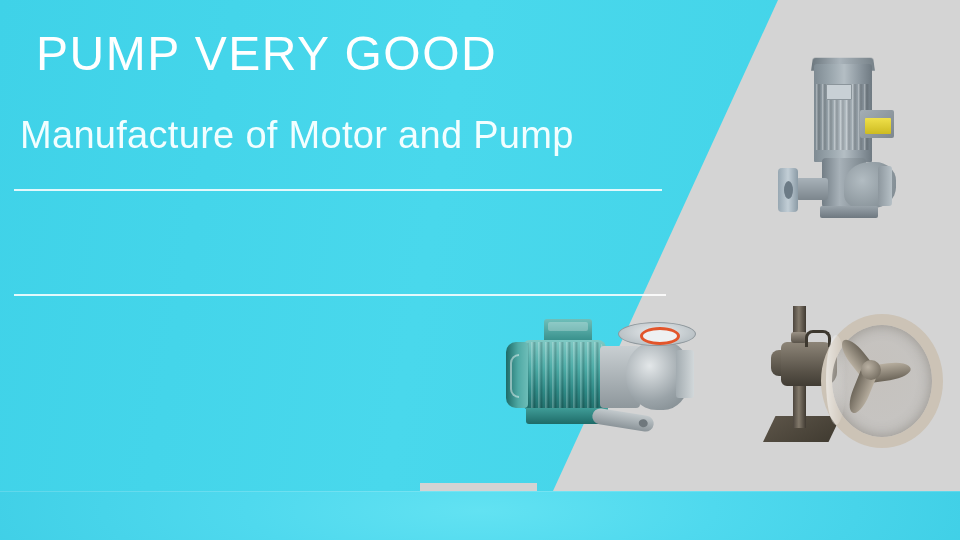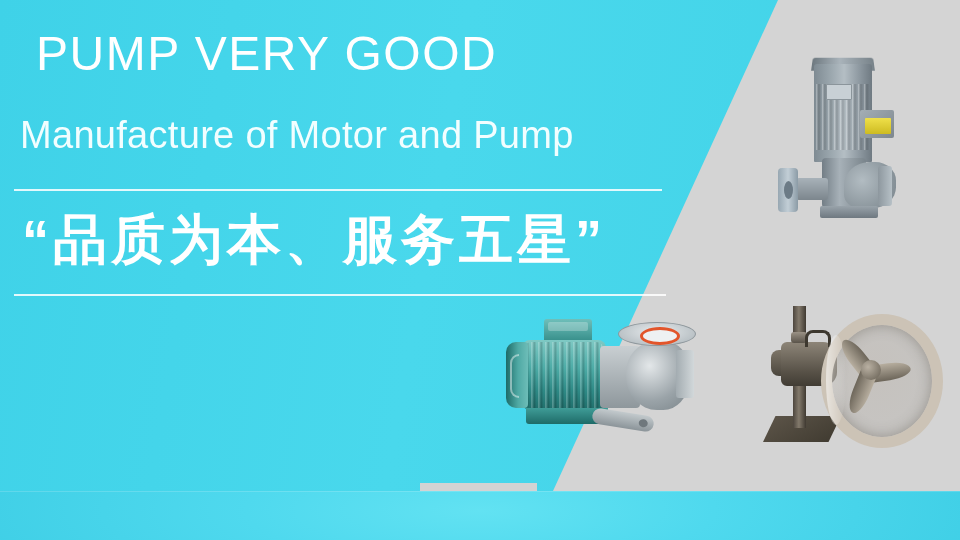--- a/index.html
+++ b/index.html
@@ -264,21 +264,20 @@
 <body>
 
 <div id="banner">
 
   <div class="bg-cyan"></div>
   <div class="bg-gray"></div>
 
   <div class="headline">PUMP VERY GOOD</div>
   <div class="subhead">Manufacture of Motor and Pump</div>
   <div class="rule rule-top"></div>
-  <div class="slogan">“品质为本、服务五星”</div>
   <div class="rule rule-bottom"></div>
 
   <div class="product" id="p-inline">
     <div class="il-cap"></div>
     <div class="il-motor"></div>
     <div class="il-fins"></div>
     <div class="il-plate"></div>
     <div class="il-box"></div>
     <div class="il-yellow"></div>
     <div class="il-body"></div>

